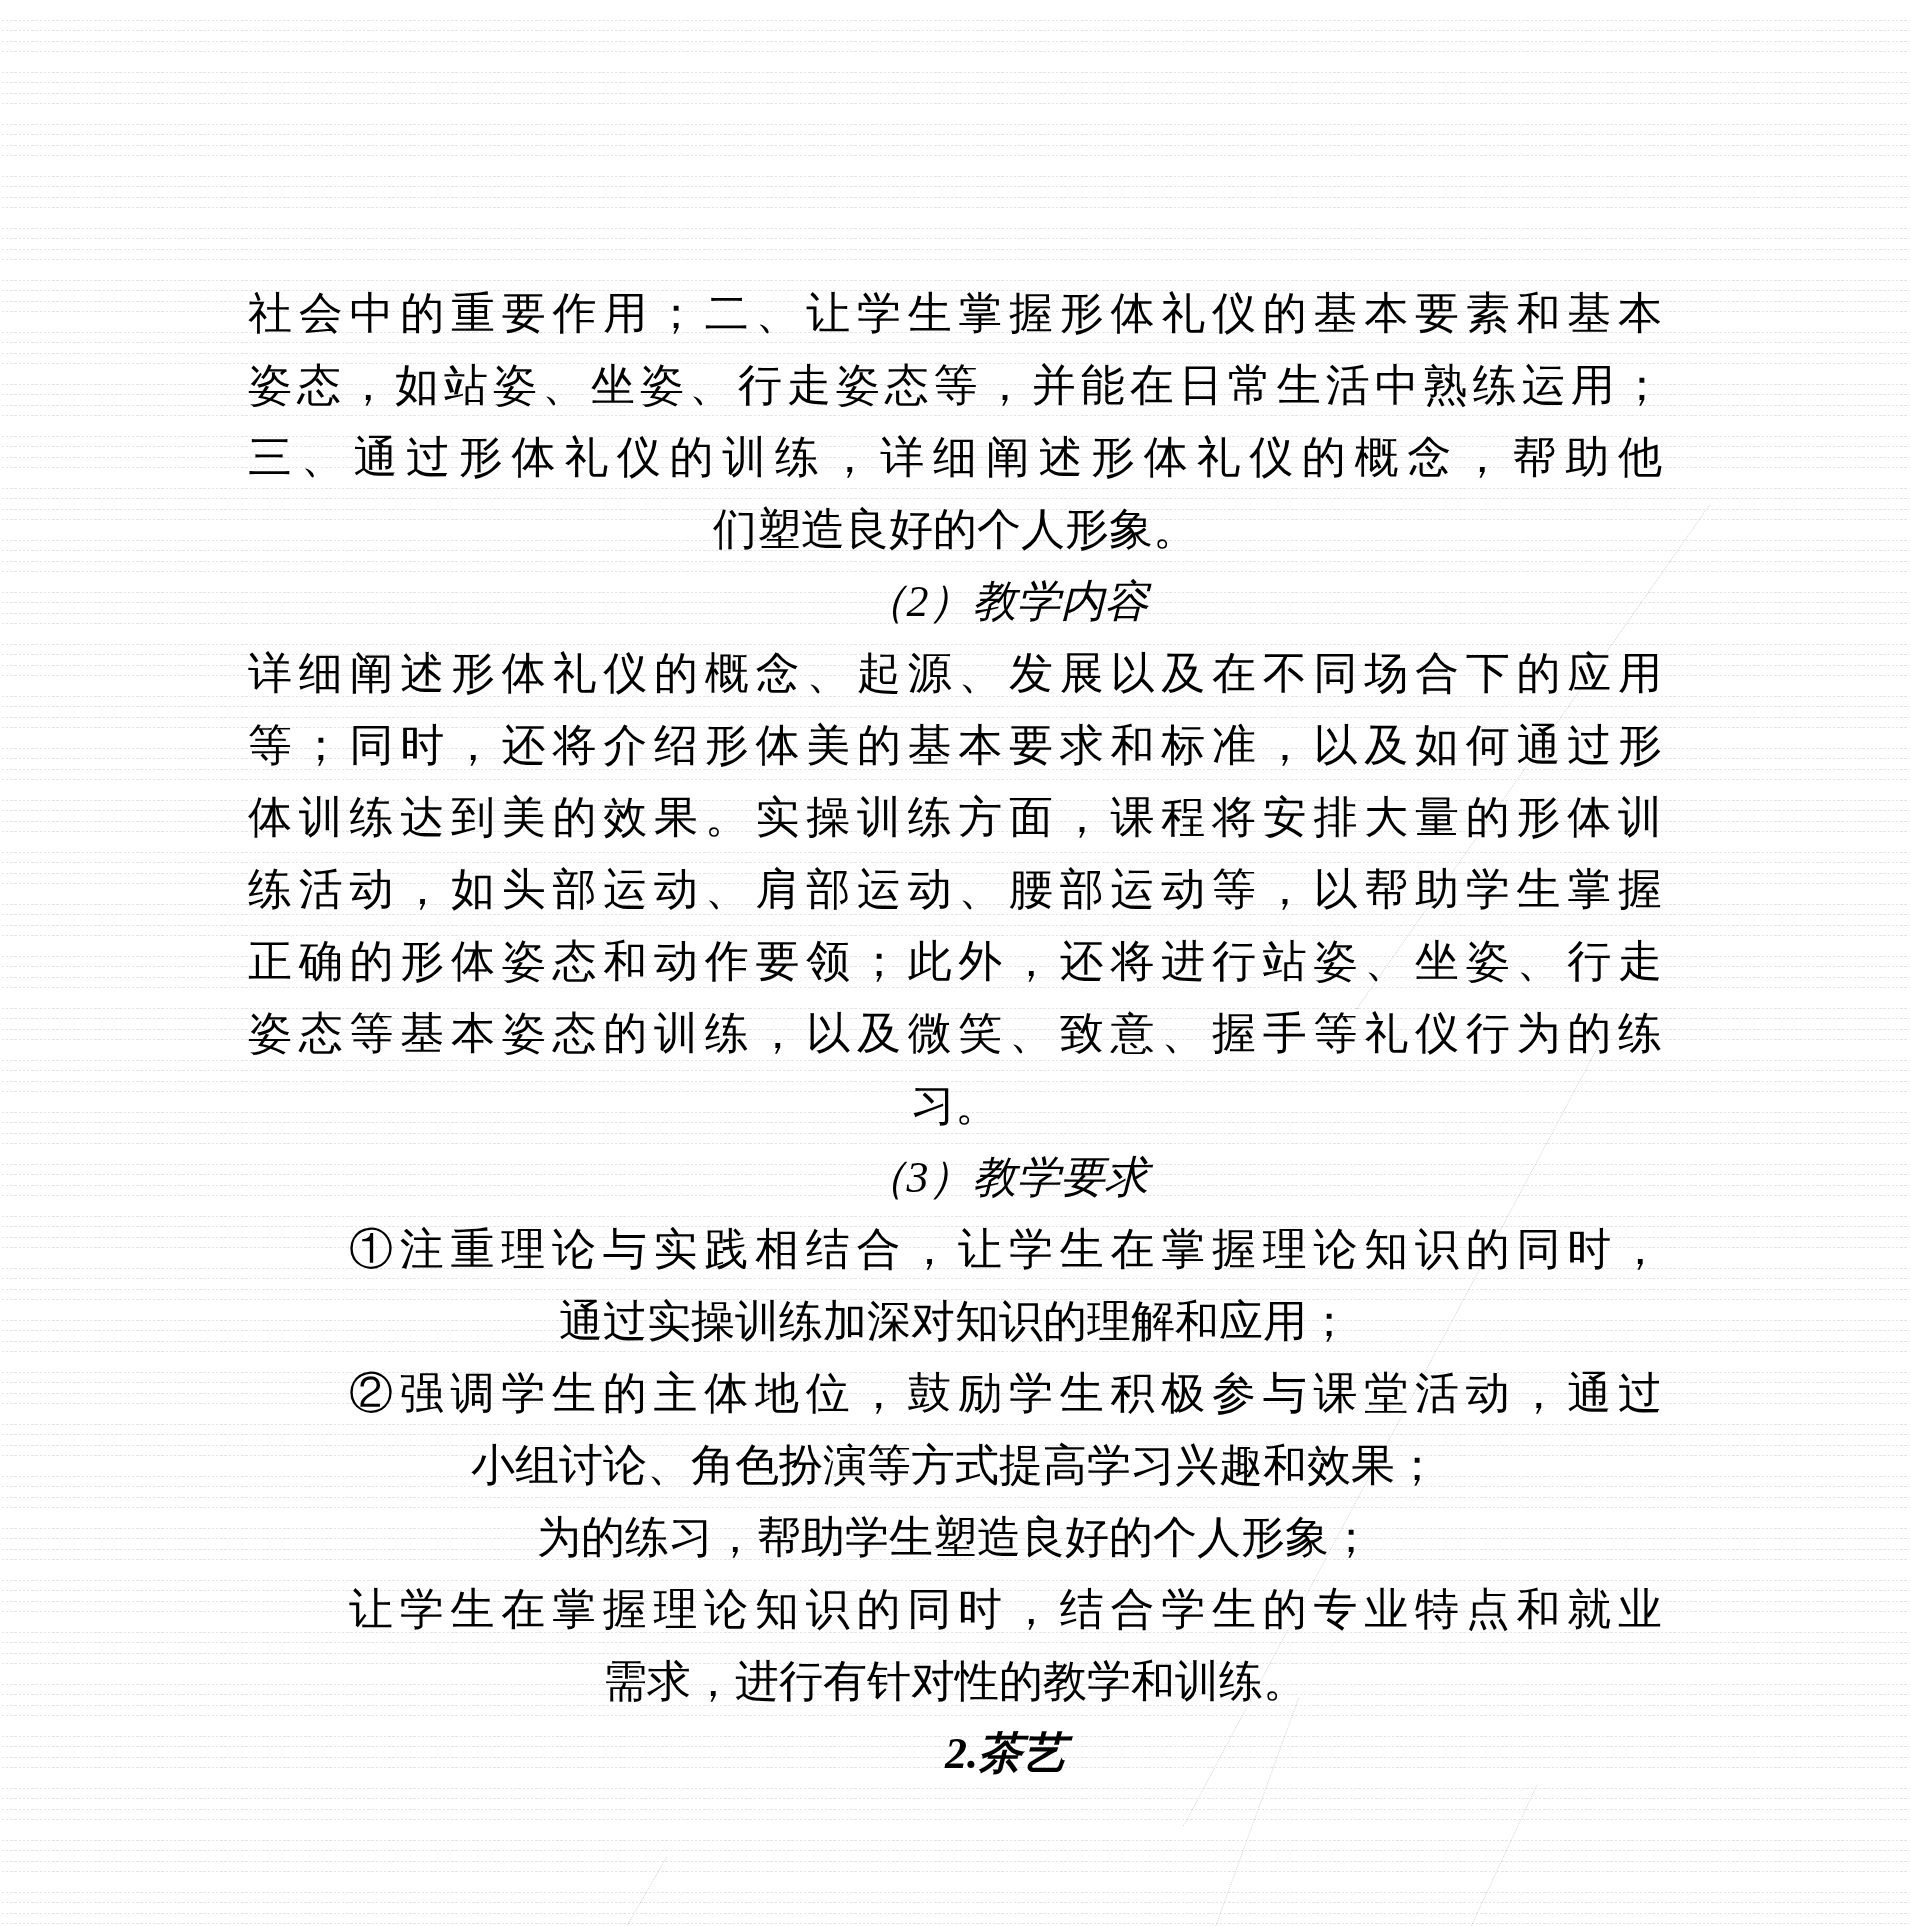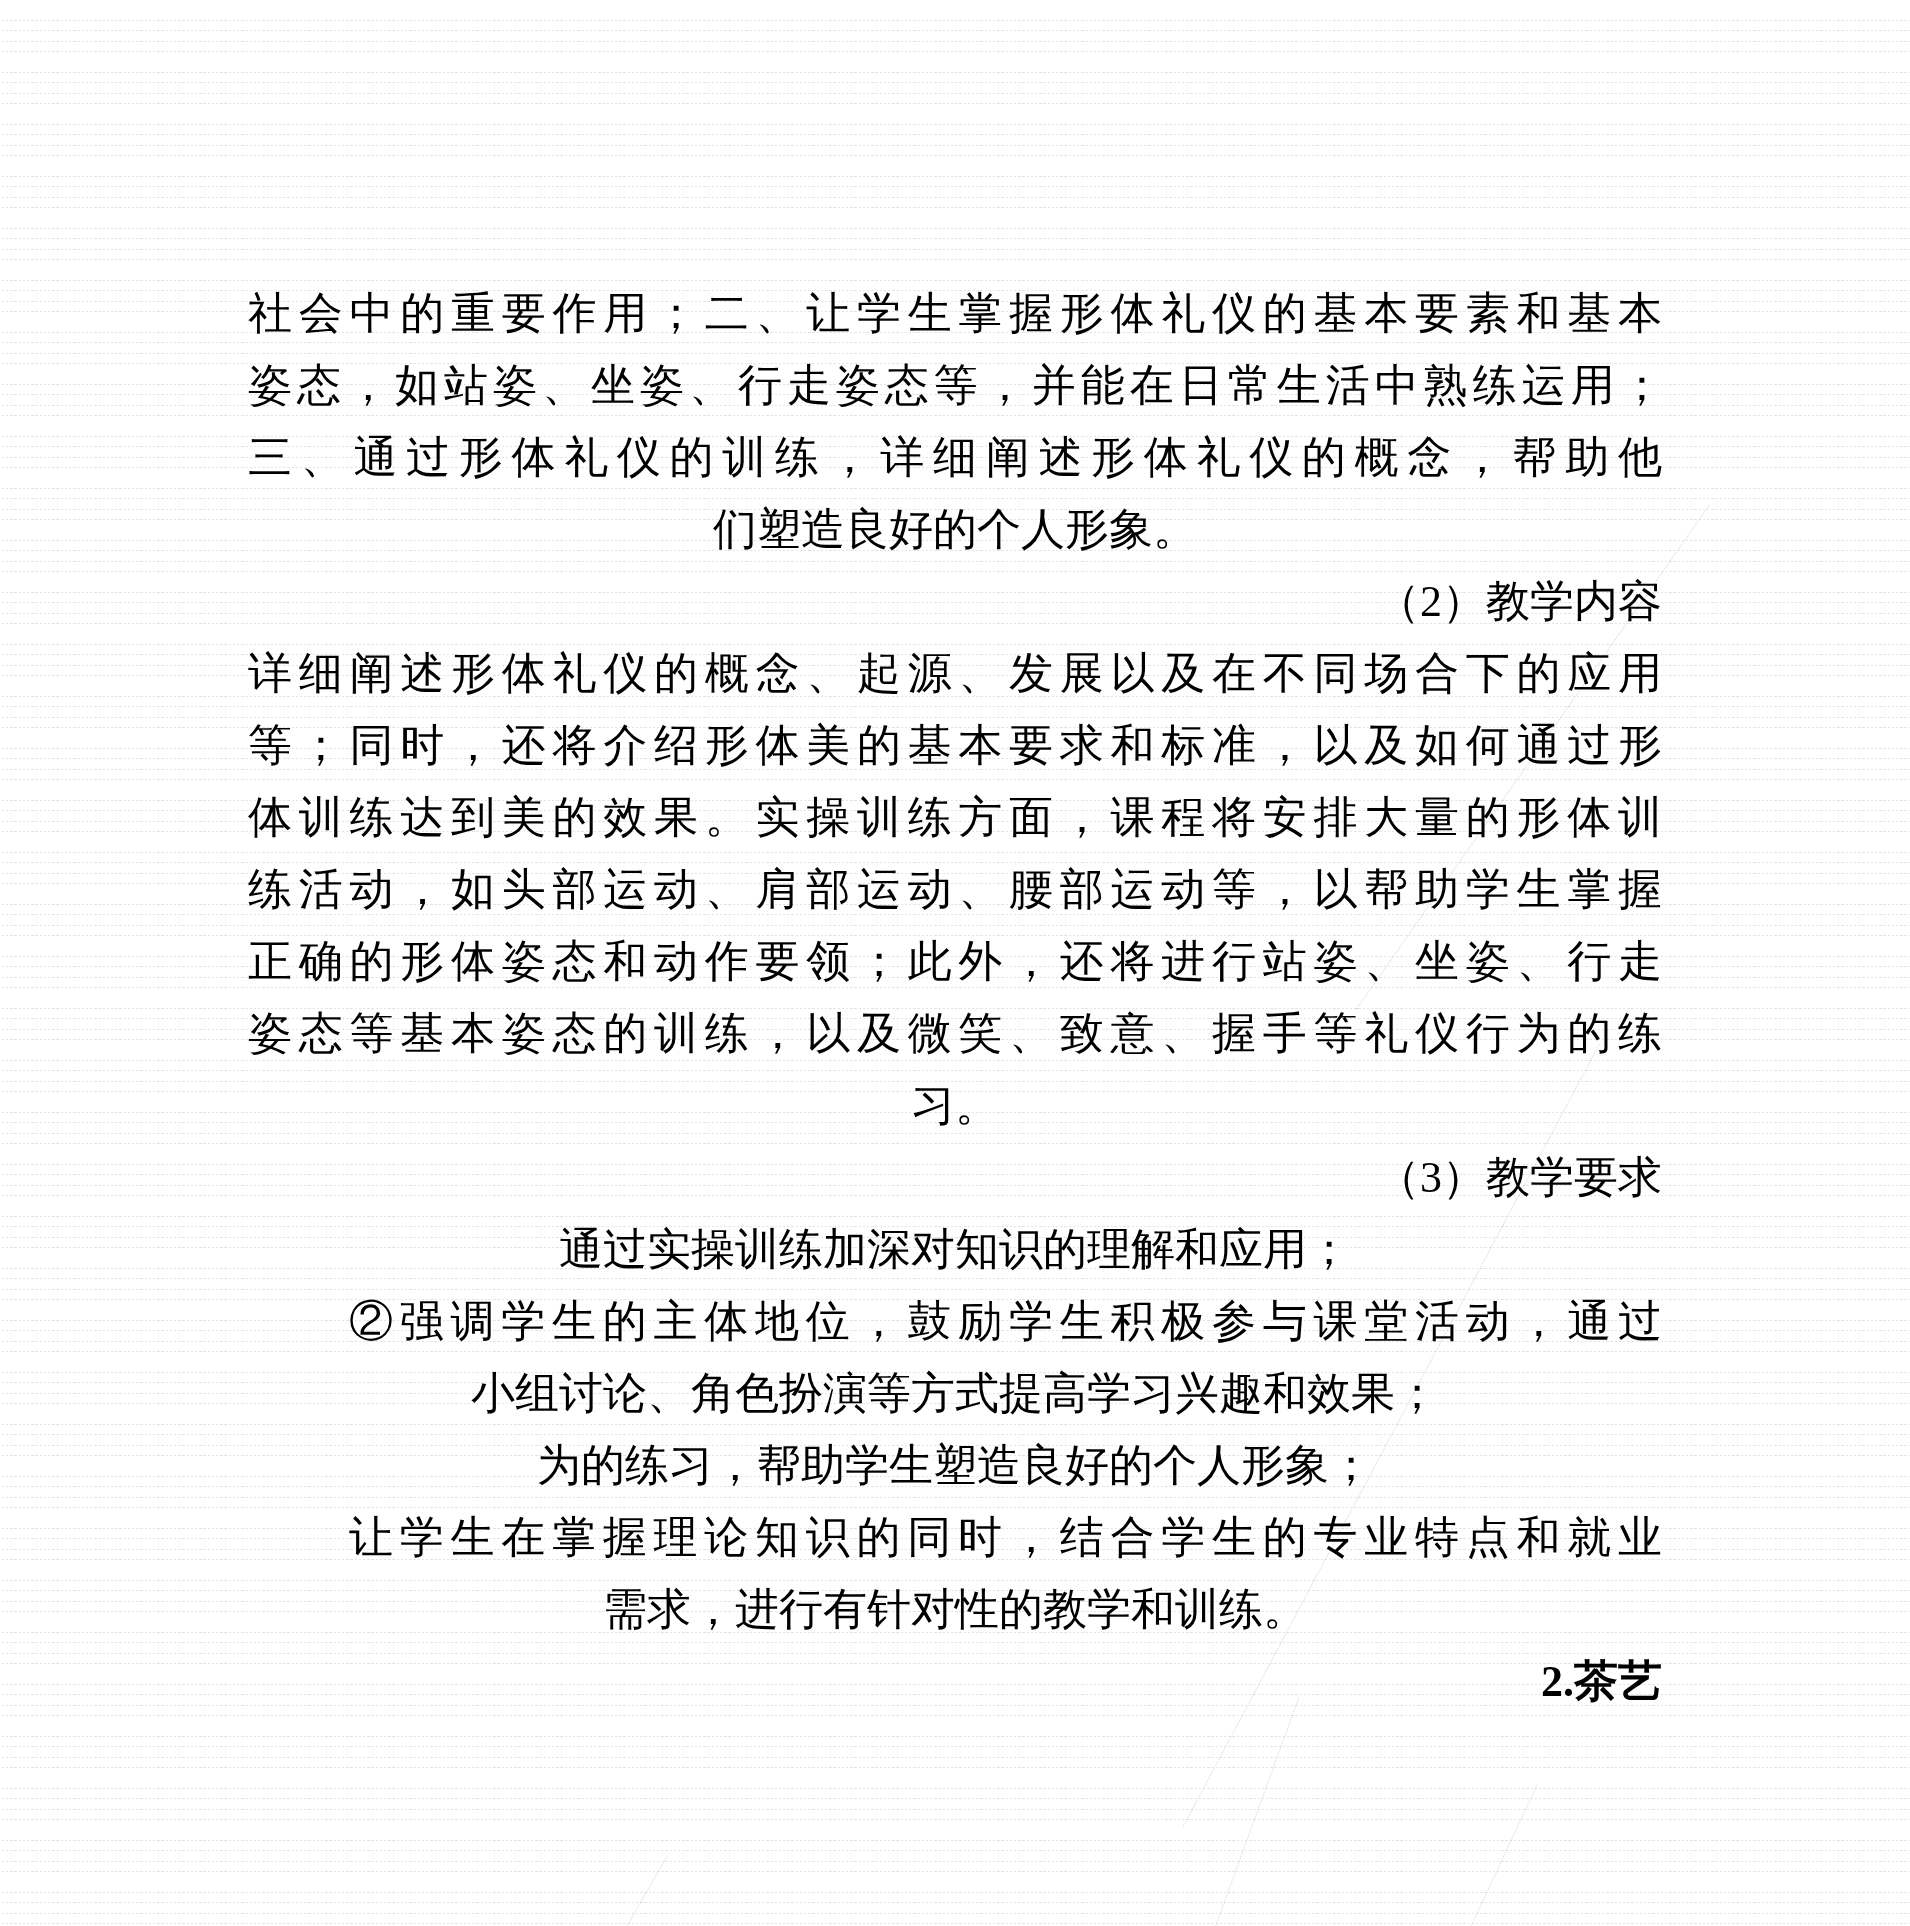--- a/index.html
+++ b/index.html
@@ -34,21 +34,21 @@
   }
 
   .j {
     text-align: justify;
     text-align-last: justify;
     text-justify: inter-character;
   }
 
   .e { text-align: center; }
 
-  .h { text-align: right; text-indent: 101px; }
+  .h { text-align: center; text-indent: 101px; font-style: italic; }
 
   .indent { text-indent: 101px; }
 
   .tight { letter-spacing: -1.7px; }
 
   .b { font-weight: bold; }
 
   .diag {
     position: absolute;
     border-top: 1.2px dotted rgba(0,0,0,0.16);
@@ -79,20 +79,21 @@
     <div class="line e">们塑造良好的个人形象。</div>
     <div class="line h">（2）教学内容</div>
     <div class="line j">详细阐述形体礼仪的概念、起源、发展以及在不同场合下的应用</div>
     <div class="line j">等；同时，还将介绍形体美的基本要求和标准，以及如何通过形</div>
     <div class="line j">体训练达到美的效果。实操训练方面，课程将安排大量的形体训</div>
     <div class="line j">练活动，如头部运动、肩部运动、腰部运动等，以帮助学生掌握</div>
     <div class="line j">正确的形体姿态和动作要领；此外，还将进行站姿、坐姿、行走</div>
     <div class="line j">姿态等基本姿态的训练，以及微笑、致意、握手等礼仪行为的练</div>
     <div class="line e">习。</div>
     <div class="line h">（3）教学要求</div>
+    <div class="line j indent">①注重理论与实践相结合，让学生在掌握理论知识的同时，</div>
     <div class="line e">通过实操训练加深对知识的理解和应用；</div>
     <div class="line j indent">②强调学生的主体地位，鼓励学生积极参与课堂活动，通过</div>
     <div class="line e">小组讨论、角色扮演等方式提高学习兴趣和效果；</div>
     <div class="line e">为的练习，帮助学生塑造良好的个人形象；</div>
     <div class="line j indent">让学生在掌握理论知识的同时，结合学生的专业特点和就业</div>
     <div class="line e">需求，进行有针对性的教学和训练。</div>
     <div class="line h b">2.茶艺</div>
 
   </div>
 

